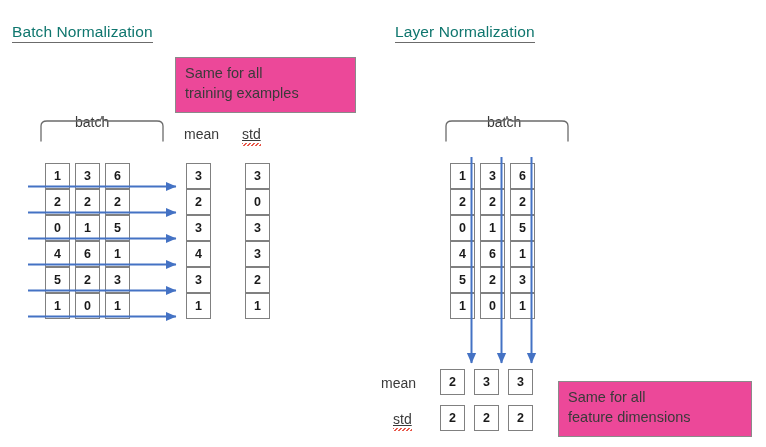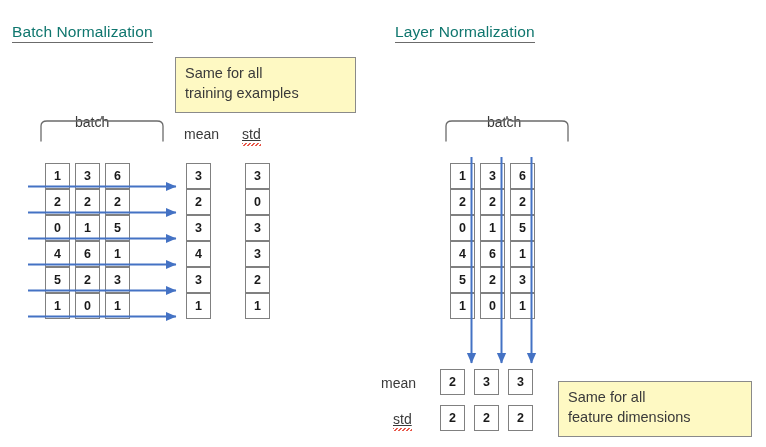--- a/index.html
+++ b/index.html
@@ -53,21 +53,21 @@
     align-items: center;
     justify-content: center;
     font-family: "Liberation Sans", sans-serif;
   }
 
   
   .callout {
     position: absolute;
     box-sizing: border-box;
     border: 1.3px solid #8a8a8a;
-    background: #fef9c3;
+    background: #ec4899;
     font-size: 14.5px;
     color: #3a3a3a;
     line-height: 20px;
     padding: 5px 8px 5px 9px;
     white-space: pre-line;
   }
 
   
   .smalllabel {
     position: absolute;

